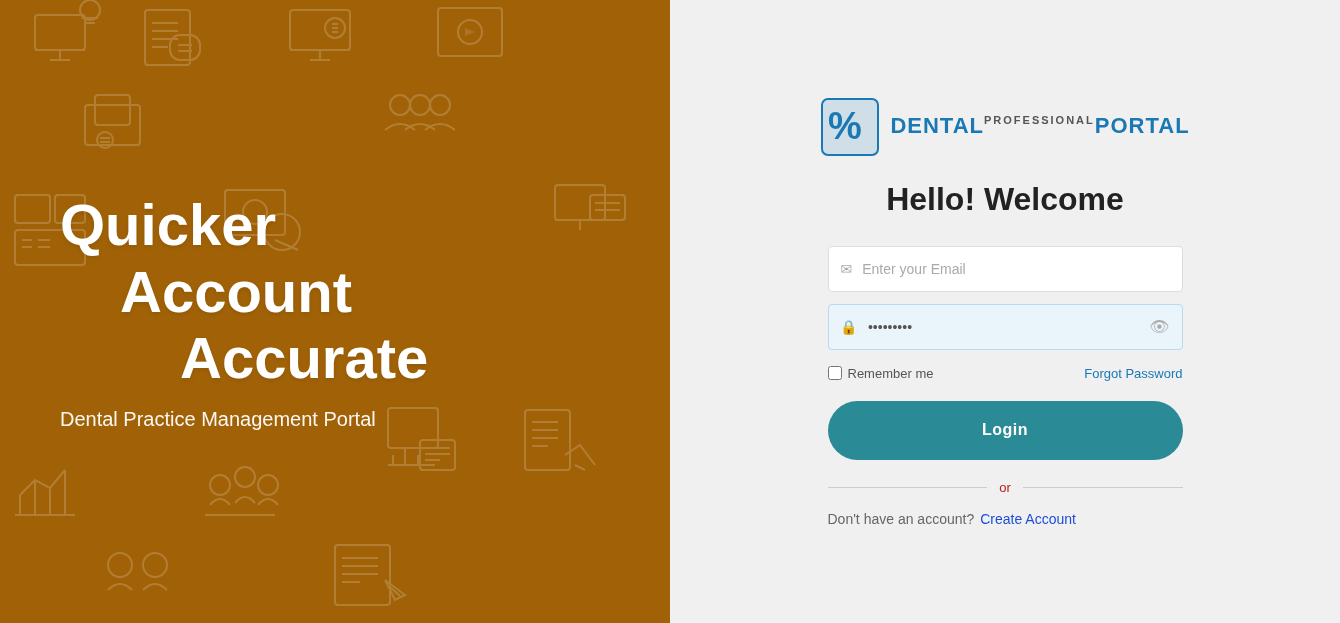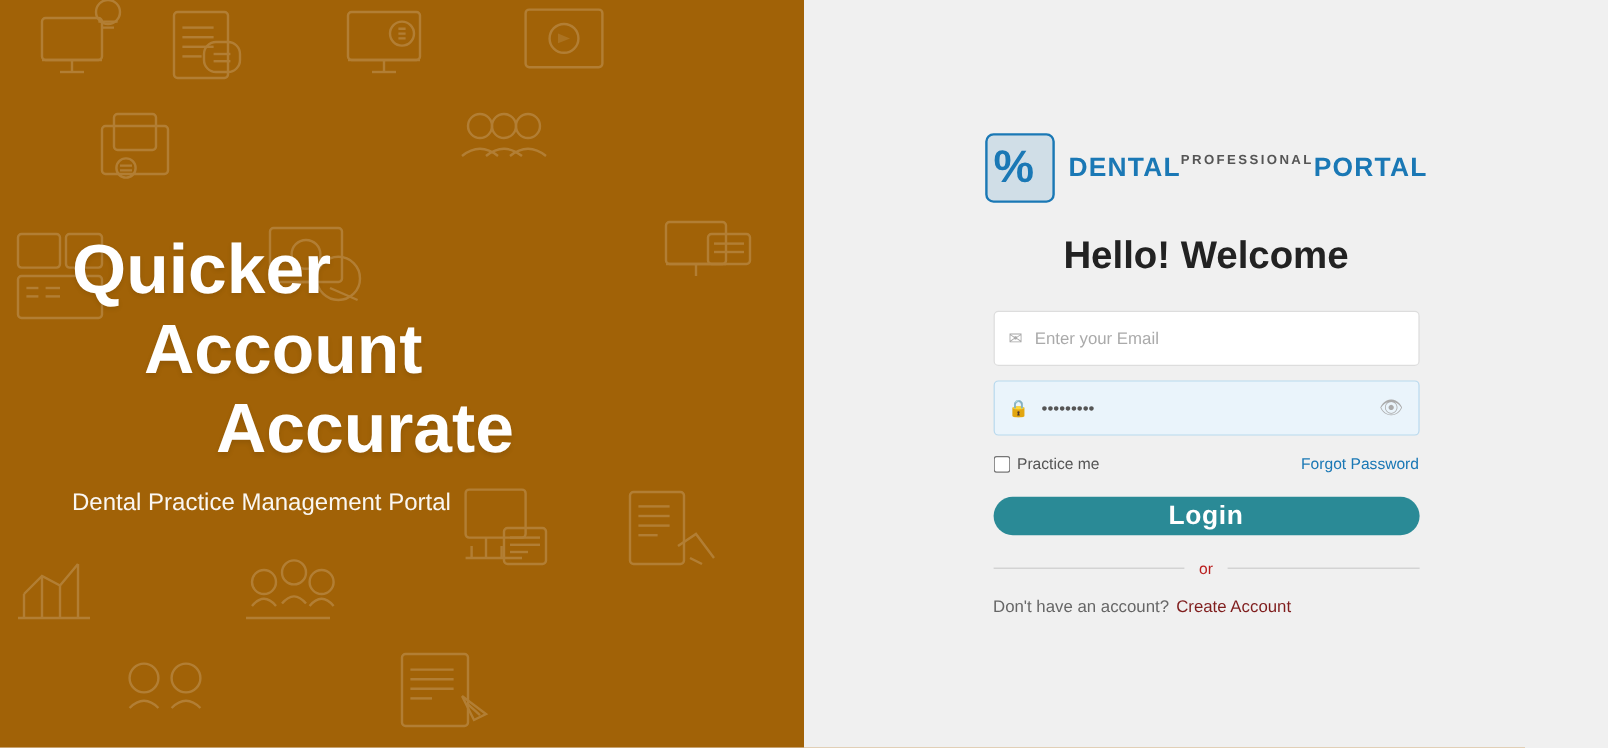--- a/index.html
+++ b/index.html
@@ -183,26 +183,26 @@
 
     .forgot-password {
       font-size: 13px;
       color: #1a78b5;
       text-decoration: none;
       cursor: pointer;
     }
 
     .login-button {
       width: 100%;
-      height: 32px;
+      height: 59px;
       background-color: #2a8a96;
       color: white;
       border: none;
       border-radius: 30px;
-      font-size: 22px;
+      font-size: 16px;
       font-weight: 600;
       cursor: pointer;
       letter-spacing: 0.5px;
       margin-bottom: 20px;
     }
 
     .divider {
       display: flex;
       align-items: center;
       gap: 12px;
@@ -225,21 +225,21 @@
       align-items: center;
       gap: 6px;
       font-size: 14px;
     }
 
     .no-account-text {
       color: #666;
     }
 
     .create-account-link {
-      color: #7f1d1d;
+      color: #1d4ed8;
       text-decoration: none;
       cursor: pointer;
       font-weight: 500;
     }
 
     
     .bg-svg {
       position: absolute;
       opacity: 0.18;
       stroke: white;
@@ -425,21 +425,21 @@
 
     <div class="input-wrapper password-wrapper">
       <span class="input-icon">🔒</span>
       <input type="password" value="·········" style="">
       <span class="eye-icon">👁</span>
     </div>
 
     <div class="form-options">
       <label class="remember-me">
         <input type="checkbox" style="">
-        <span>Practice me</span>
+        <span>Remember me</span>
       </label>
       <a class="forgot-password">Forgot Password</a>
     </div>
 
     <button class="login-button">Login</button>
 
     <div class="divider">
       <div class="divider-line"></div>
       <span class="divider-text">or</span>
       <div class="divider-line"></div>

